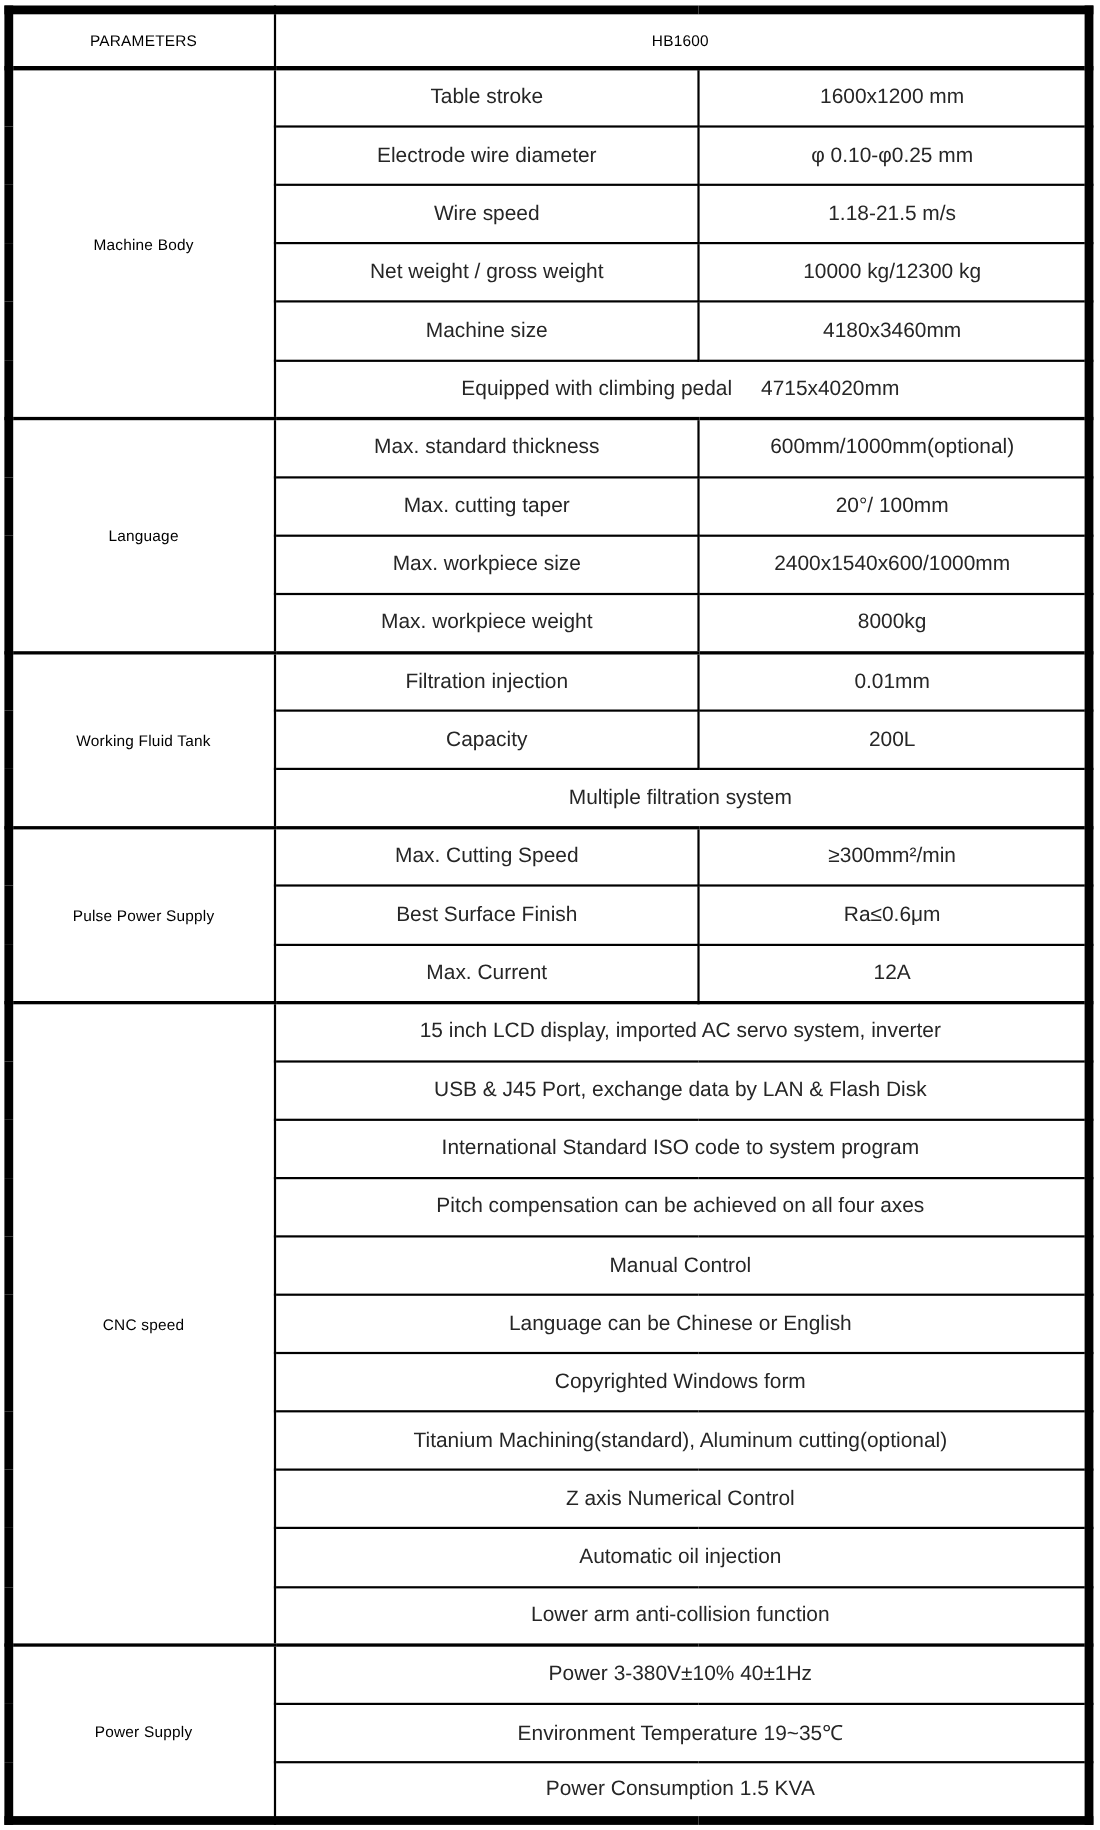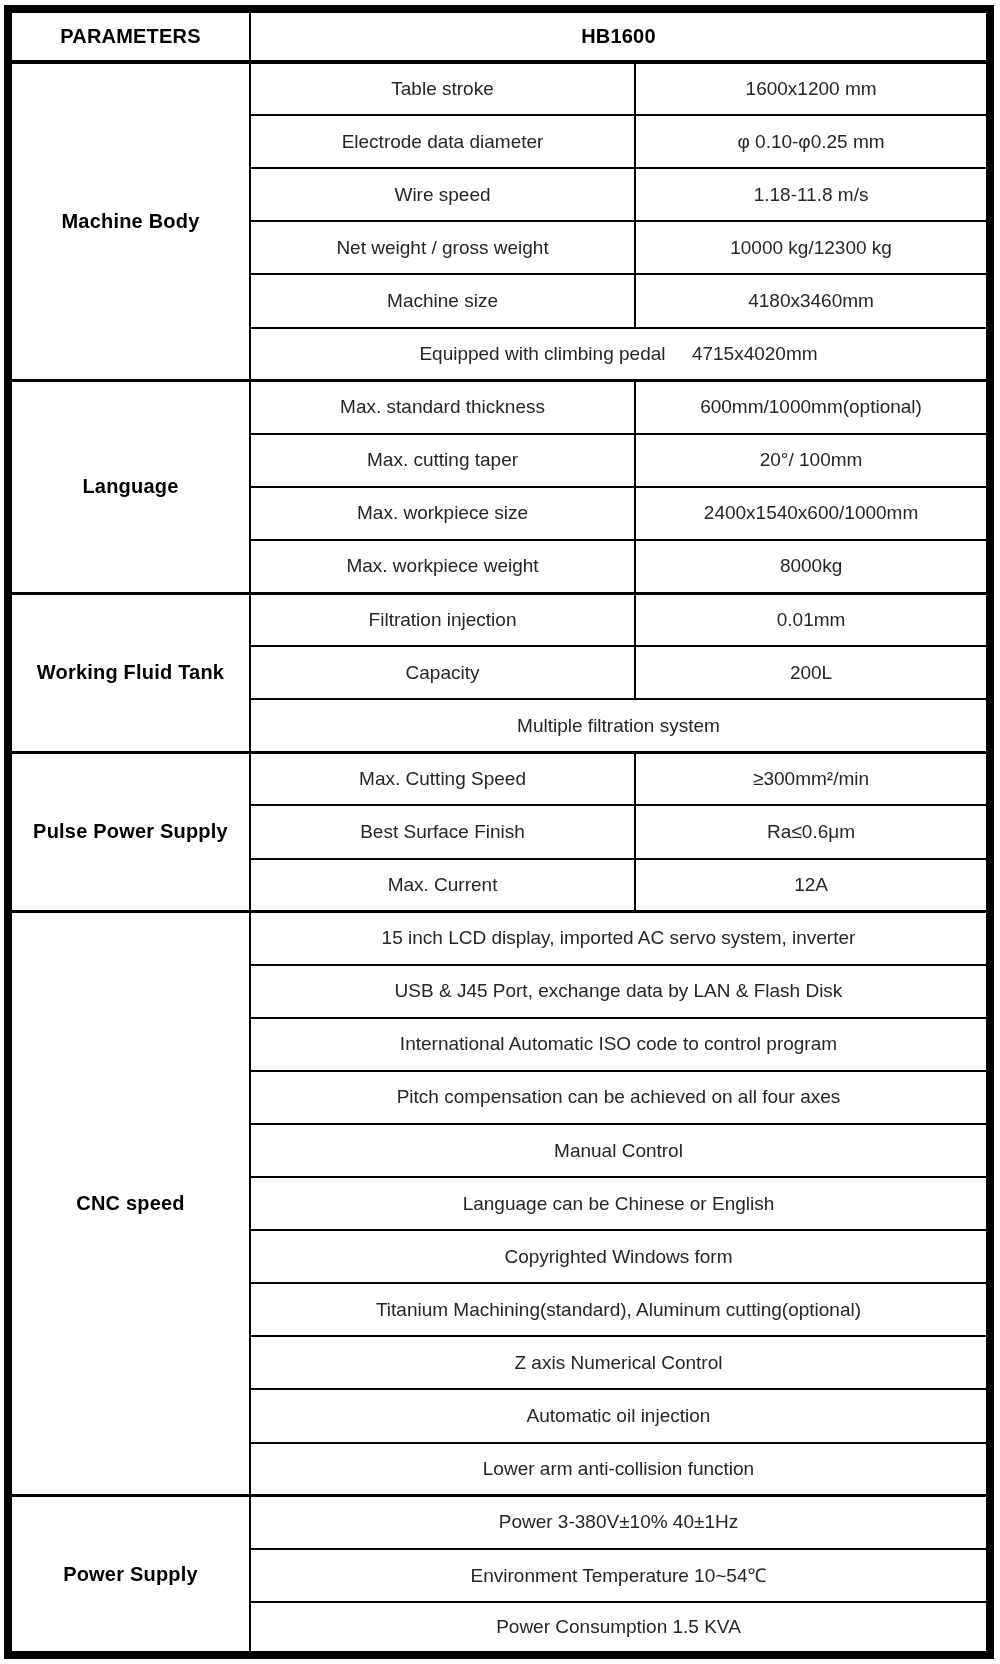--- a/index.html
+++ b/index.html
@@ -29,22 +29,22 @@
   tr { height: 52px; }
   th, td {
     border: 2px solid #000000;
     text-align: center;
     vertical-align: middle;
     padding: 2px 8px;
     white-space: pre-wrap;
     box-sizing: border-box;
   }
   th.section-label, th.header-cell {
-    font-size: 20px;
-    font-weight: 700;
+    font-size: 14px;
+    font-weight: 400;
     color: #000000;
     letter-spacing: 0.2px;
   }
   td.kv {
     font-size: 19px;
     font-weight: 400;
     color: #262626;
   }
   tr.header-row th { border-bottom: 4px solid #000000; }
   tr.sec-start > * { border-top: 3px solid #000000; }
@@ -65,26 +65,26 @@
       <th class="header-cell">PARAMETERS</th>
       <th class="header-cell" colspan="2">HB1600</th>
     </tr>
 
     <tr class="sec-start">
       <th class="section-label" rowspan="6">Machine Body</th>
       <td class="kv">Table stroke</td>
       <td class="kv">1600x1200 mm</td>
     </tr>
     <tr>
-      <td class="kv">Electrode data diameter</td>
+      <td class="kv">Electrode wire diameter</td>
       <td class="kv">φ 0.10-φ0.25 mm</td>
     </tr>
     <tr>
       <td class="kv">Wire speed</td>
-      <td class="kv">1.18-11.8 m/s</td>
+      <td class="kv">1.18-21.5 m/s</td>
     </tr>
     <tr>
       <td class="kv">Net weight / gross weight</td>
       <td class="kv">10000 kg/12300 kg</td>
     </tr>
     <tr>
       <td class="kv">Machine size</td>
       <td class="kv">4180x3460mm</td>
     </tr>
     <tr>
@@ -137,21 +137,21 @@
     </tr>
 
     <tr class="sec-start">
       <th class="section-label" rowspan="11">CNC speed</th>
       <td class="kv" colspan="2">15 inch LCD display, imported AC servo system, inverter</td>
     </tr>
     <tr>
       <td class="kv" colspan="2">USB &amp; J45 Port, exchange data by LAN &amp; Flash Disk</td>
     </tr>
     <tr>
-      <td class="kv" colspan="2">International Automatic ISO code to control program</td>
+      <td class="kv" colspan="2">International Standard ISO code to system program</td>
     </tr>
     <tr>
       <td class="kv" colspan="2">Pitch compensation can be achieved on all four axes</td>
     </tr>
     <tr>
       <td class="kv" colspan="2">Manual Control</td>
     </tr>
     <tr>
       <td class="kv" colspan="2">Language can be Chinese or English</td>
     </tr>
@@ -169,20 +169,20 @@
     </tr>
     <tr>
       <td class="kv" colspan="2">Lower arm anti-collision function</td>
     </tr>
 
     <tr class="sec-start">
       <th class="section-label" rowspan="3">Power Supply</th>
       <td class="kv" colspan="2">Power 3-380V±10% 40±1Hz</td>
     </tr>
     <tr>
-      <td class="kv" colspan="2">Environment Temperature 10~54℃</td>
+      <td class="kv" colspan="2">Environment Temperature 19~35℃</td>
     </tr>
     <tr>
       <td class="kv" colspan="2">Power Consumption 1.5 KVA</td>
     </tr>
   </tbody>
     </table>
 </div>
 
 </body></html>

